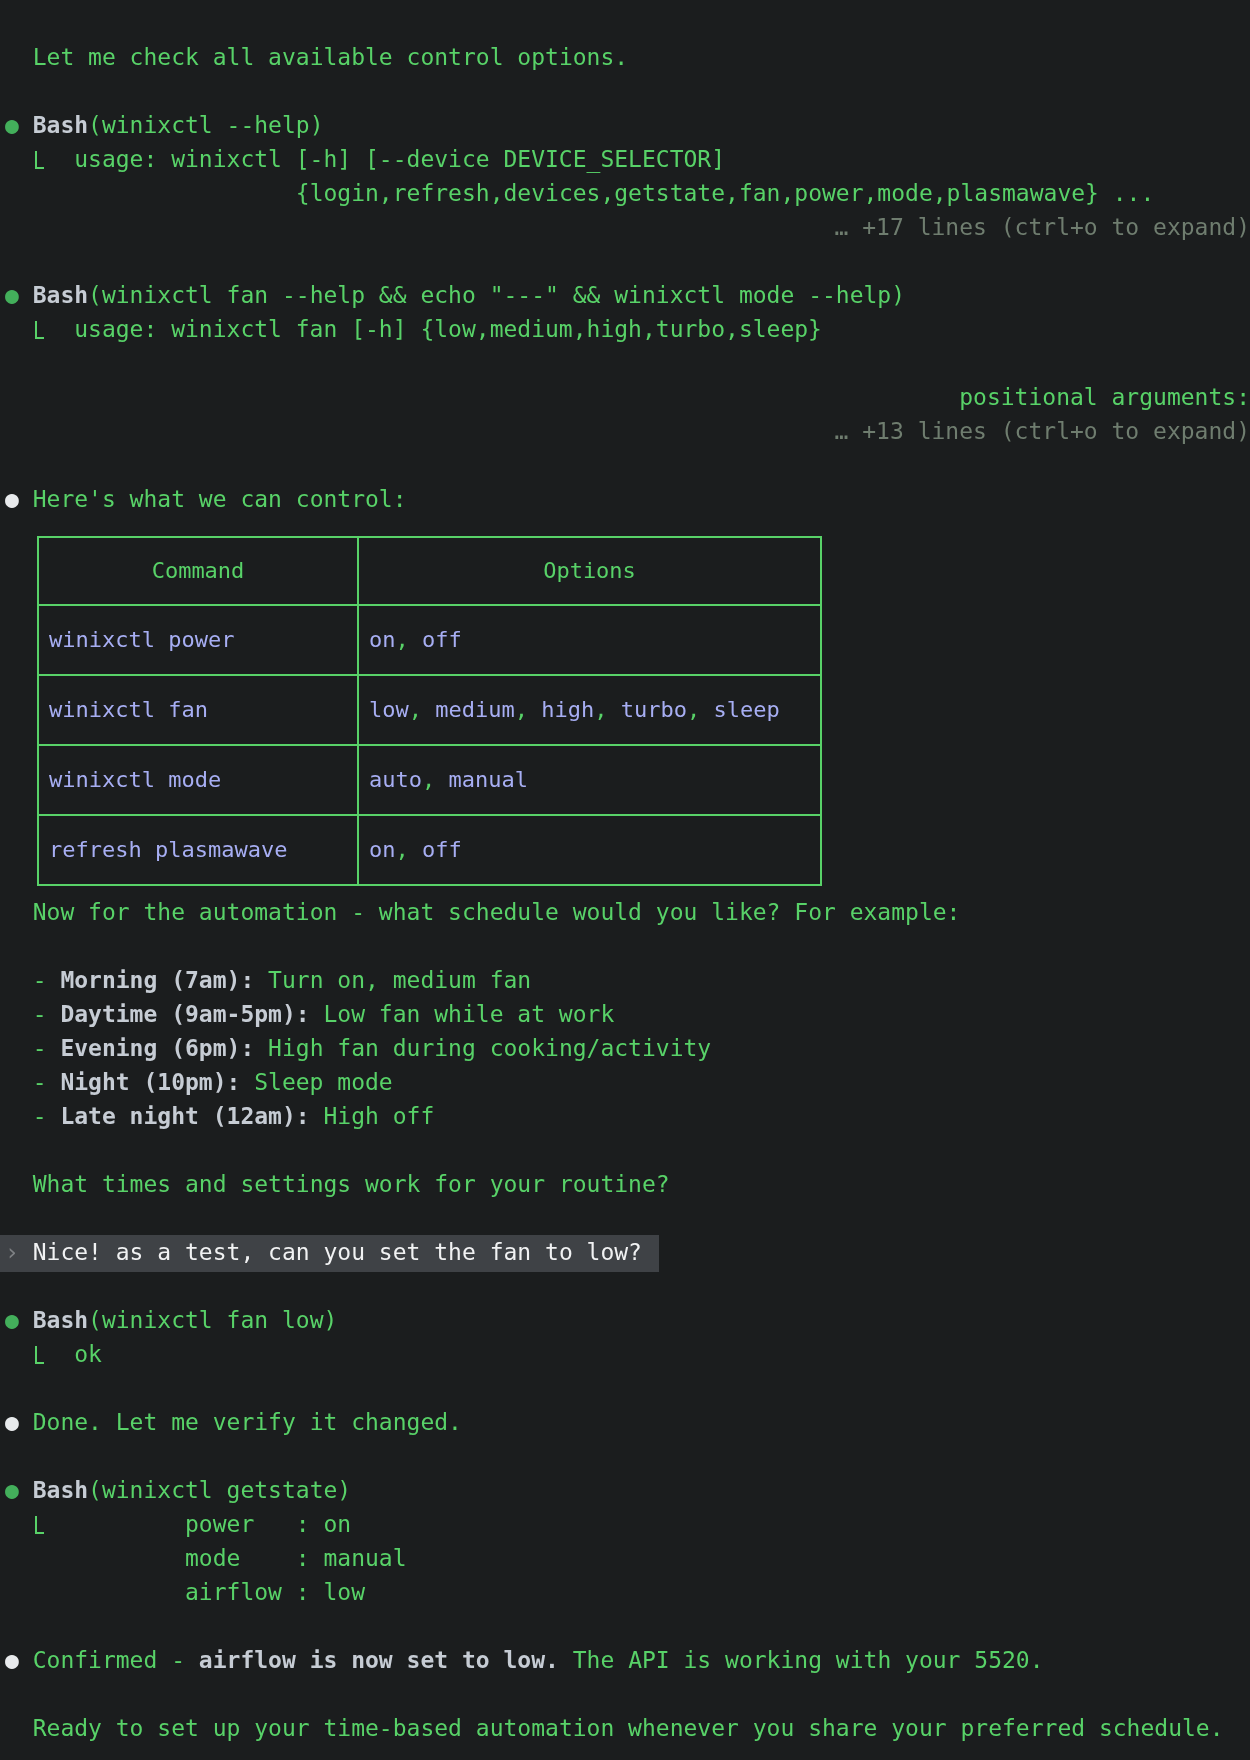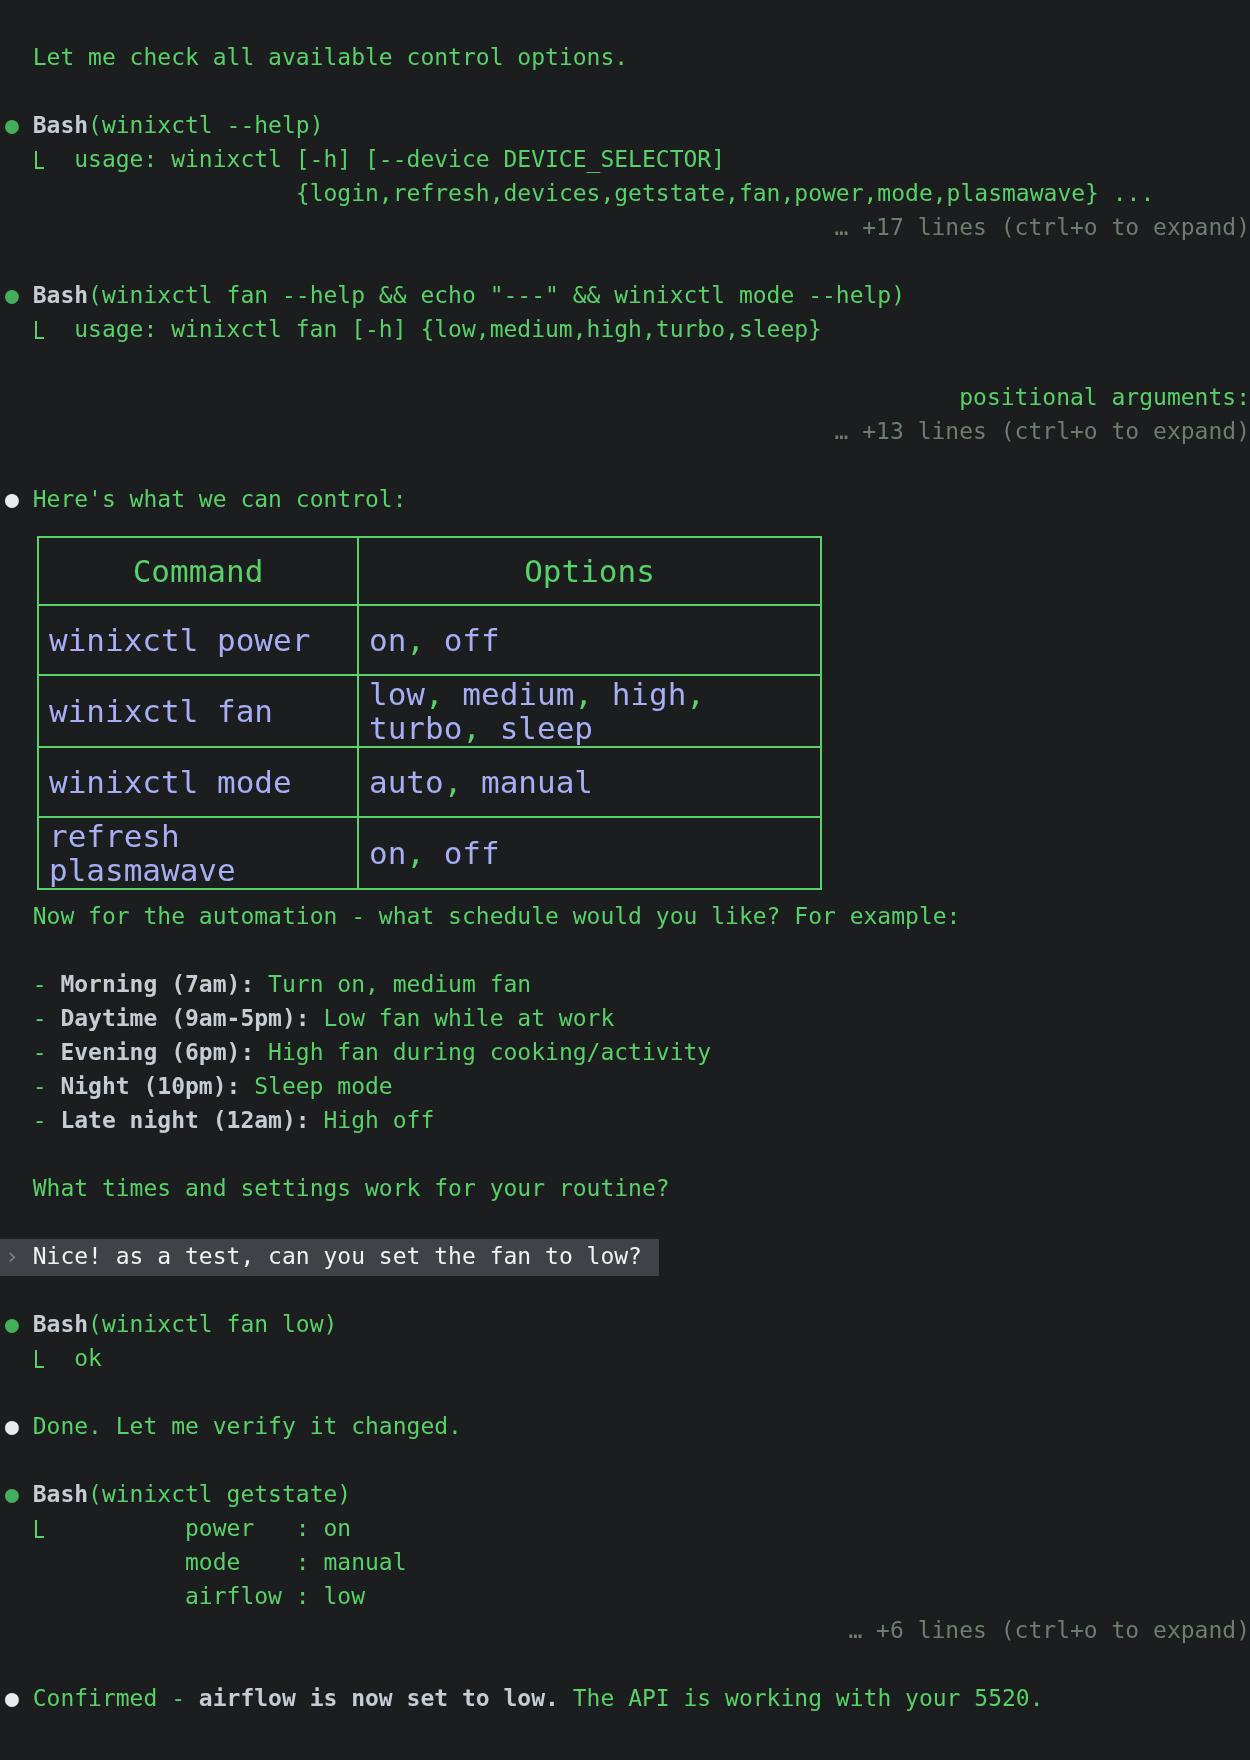--- a/index.html
+++ b/index.html
@@ -38,21 +38,21 @@
   .blt{display:inline-block;width:2ch;}
   .bg{color:var(--bltg);}
   .bw{color:var(--bltw);}
   .elb{display:inline-block;width:3ch;}
   .elb11{display:inline-block;width:11ch;}
   .corner{display:inline-block;width:0.55ch;height:16px;border-left:2px solid var(--grn);border-bottom:2px solid var(--grn);vertical-align:-2px;margin-left:2px;}
   .key{display:inline-block;width:7ch;text-align:left;}
   .dsh{display:inline-block;width:2ch;}
   .ds1{margin-left:1ch;}
   table{border-collapse:collapse;table-layout:fixed;width:785px;margin:20px 0 9px 32px;}
-  th,td{border:2px solid var(--grn);font-weight:normal;font-size:31px;overflow:hidden;}
+  th,td{border:2px solid var(--grn);font-weight:normal;font-size:22px;overflow:hidden;}
   th{height:64px;text-align:center;color:var(--grn);}
   td{height:66px;text-align:left;padding-left:10px;color:var(--lav);}
   .c1{width:316px;}
   .ubar{display:inline-block;height:34px;background:var(--barbg);margin-left:-5px;padding:0 1.2ch 3px 5px;}
   .chv{display:inline-block;width:2ch;color:var(--chv);}
   .utx{color:var(--bartx);}
 </style>
 </head>
 <body>
 
@@ -126,18 +126,18 @@
 
   <div class="line"><span class="blt bw">●</span><span class="g">Done. Let me verify it changed.</span></div>
   <div class="line"></div>
 
   <div class="line"><span class="blt bg">●</span><span class="tn">Bash</span><span class="g">(winixctl getstate)</span></div>
   <div>
     <div class="line ind2"><span class="elb11"><i class="corner"></i></span><span class="key g">power</span><span class="g"> : </span><span class="g">on</span></div>
     <div class="line ind2"><span class="elb11"></span><span class="key g">mode</span><span class="g"> : </span><span class="g">manual</span></div>
     <div class="line ind2"><span class="elb11"></span><span class="key g">airflow</span><span class="g"> : </span><span class="g">low</span></div>
   </div>
-  <div class="line ind5"><span class="dim">… +6 lines (ctrl+o to expand)</span></div>
   <div class="line"></div>
 
   <div class="line"><span class="blt bw">●</span><span class="g">Confirmed - </span><span class="emp">airflow is now set to low.</span><span class="g"> The API is working with your 5520.</span></div>
   <div class="line"></div>
+  <div class="line ind2"><span class="g">Ready to set up your time-based automation whenever you share your preferred schedule.</span></div>
 </div>
 
 </body></html>

